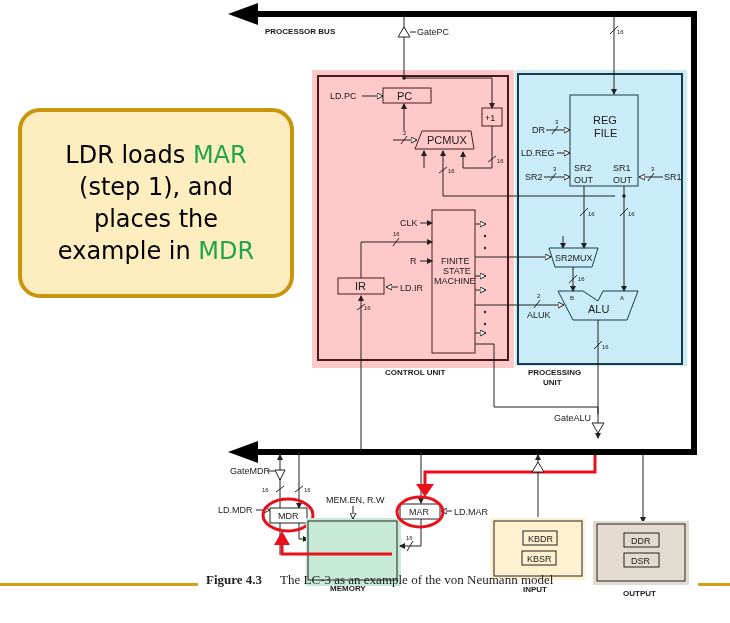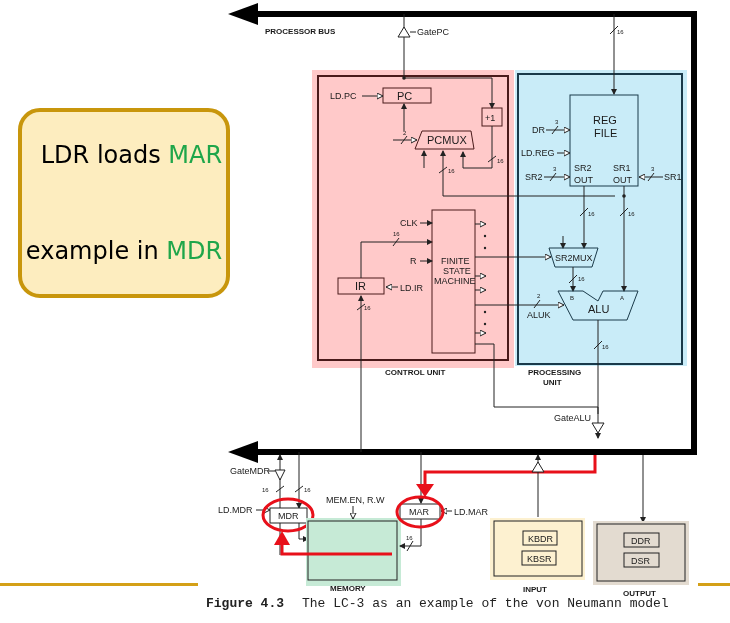--- a/index.html
+++ b/index.html
@@ -1,26 +1,26 @@
 <!DOCTYPE html>
 <html><head>
 <meta charset="utf-8">
 <style>
   html, body { margin:0; padding:0; background:#ffffff; }
   body { width:730px; height:623px; position:relative; overflow:hidden; font-family:"Liberation Sans", sans-serif; }
   #diagram { position:absolute; left:0; top:0; width:730px; height:623px; }
   .callout {
-    position:absolute; left:18px; top:108px; width:212px; height:190px;
+    position:absolute; left:18px; top:108px; width:276px; height:190px;
     box-sizing:border-box; border:4px solid #c8960c; border-radius:22px;
     background:#fdedbf; display:flex; align-items:center; justify-content:center;
-    text-align:right; font-family:"DejaVu Sans", sans-serif; font-size:24px; line-height:32px; color:#000;
+    text-align:center; font-family:"DejaVu Sans", sans-serif; font-size:24px; line-height:32px; color:#000;
   }
   .callout .hl { color:#1fa64a; }
   .caption {
-    position:absolute; left:206px; top:596px; font-family:Liberation Mono, monospace; font-size:13px; color:#222;
+    position:absolute; left:206px; top:572px; font-family:Liberation Serif, serif; font-size:13px; color:#222;
   }
   .caption .fig { font-weight:bold; margin-right:18px; }
   .rule { position:absolute; height:3px; background:#d4a017; }
   svg text { font-family:"Liberation Sans", sans-serif; fill:#1a1a1a; }
   .lbl { font-size:9px; }
   .blbl { font-size:8px; font-weight:bold; }
   .boxlbl { font-size:11px; }
   .bw { font-size:6px; }
 </style>
 </head>
@@ -259,21 +259,21 @@
     <text class="blbl" x="623" y="596">OUTPUT</text>
   </g>
 </svg>
 
 <div class="rule" style="left:0; top:583px; width:198px;"></div>
 <div class="rule" style="left:698px; top:583px; width:32px;"></div>
 
 <div class="callout">
   <div>
     <span>LDR loads </span><span class="hl">MAR</span><br>
-    <br>
-    <br>
+    <span>(step 1), and</span><br>
+    <span>places the</span><br>
     <span>example in </span><span class="hl">MDR</span><br>
   </div>
 </div>
 
 <div class="caption">
   <span class="fig">Figure 4.3</span><span>The LC-3 as an example of the von Neumann model</span>
 </div>
 
 </body></html>

